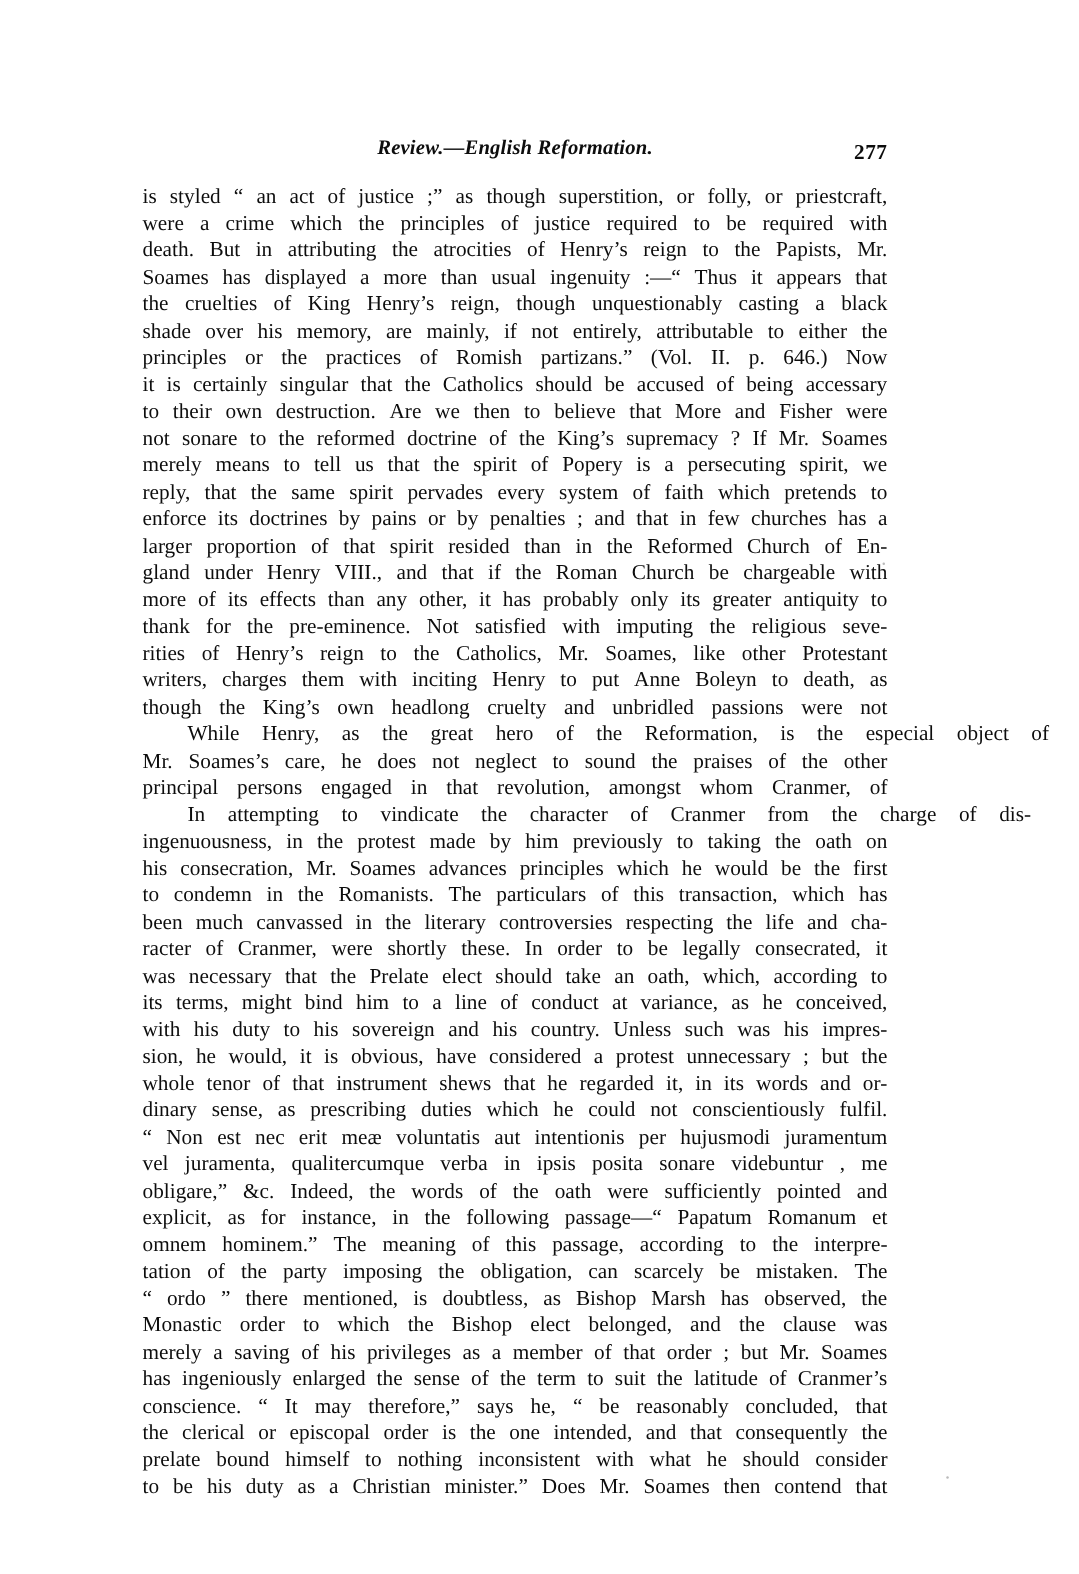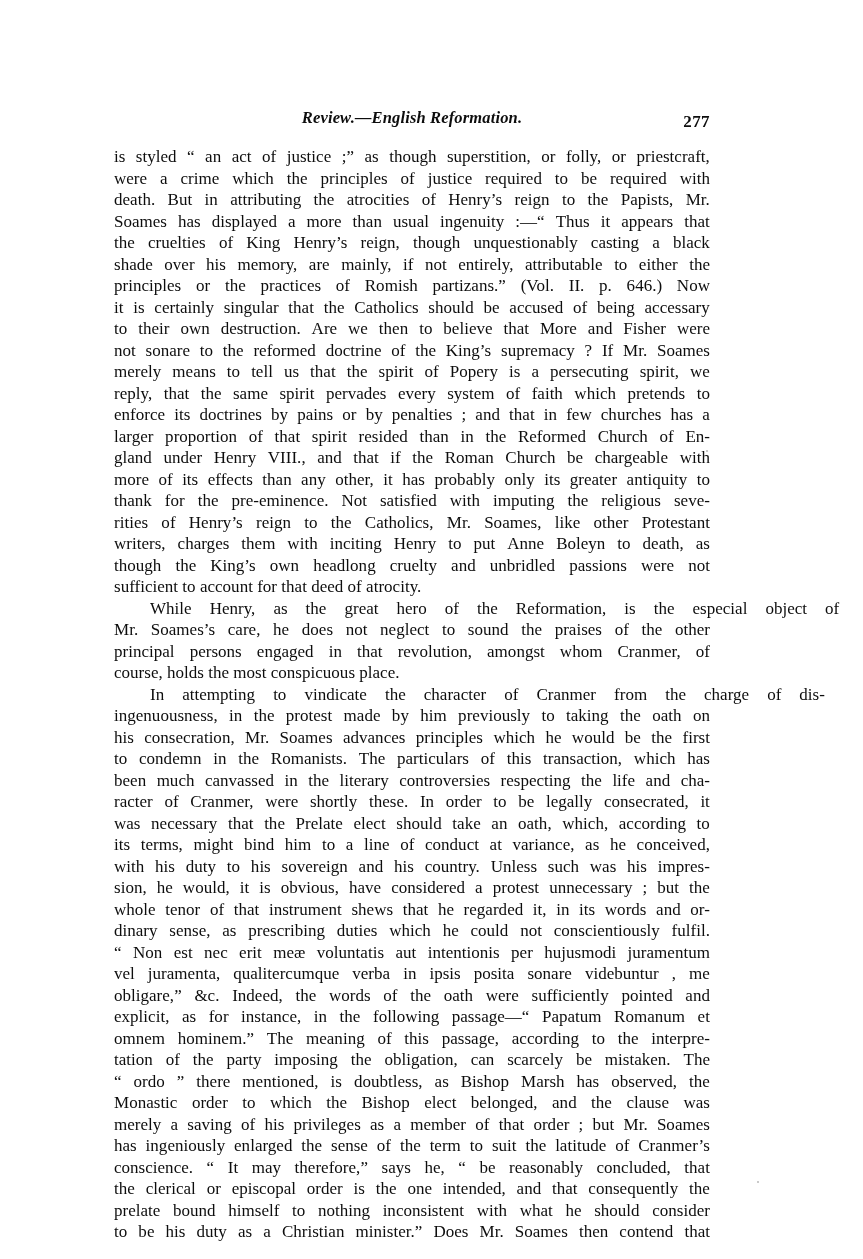--- a/index.html
+++ b/index.html
@@ -399,21 +399,20 @@
           <span class="w">King’s</span>
           <span class="w">own</span>
           <span class="w">headlong</span>
           <span class="w">cruelty</span>
           <span class="w">and</span>
           <span class="w">unbridled</span>
           <span class="w">passions</span>
           <span class="w">were</span>
           <span class="w">not</span>
         </div>
-        <div class="line"><span>sufficient to account for that deed of atrocity.</span></div>
       </div>
       <div>
         <div class="line just indent">
           <span class="w" style="width: 18px; flex: 0 0 18px;"></span>
           <span class="w">While</span>
           <span class="w">Henry,</span>
           <span class="w">as</span>
           <span class="w">the</span>
           <span class="w">great</span>
           <span class="w">hero</span>
@@ -447,21 +446,20 @@
           <span class="w">persons</span>
           <span class="w">engaged</span>
           <span class="w">in</span>
           <span class="w">that</span>
           <span class="w">revolution,</span>
           <span class="w">amongst</span>
           <span class="w">whom</span>
           <span class="w">Cranmer,</span>
           <span class="w">of</span>
         </div>
-        <div class="line"><span>course, holds the most conspicuous place.</span></div>
       </div>
       <div>
         <div class="line just indent">
           <span class="w" style="width: 18px; flex: 0 0 18px;"></span>
           <span class="w">In</span>
           <span class="w">attempting</span>
           <span class="w">to</span>
           <span class="w">vindicate</span>
           <span class="w">the</span>
           <span class="w">character</span>

